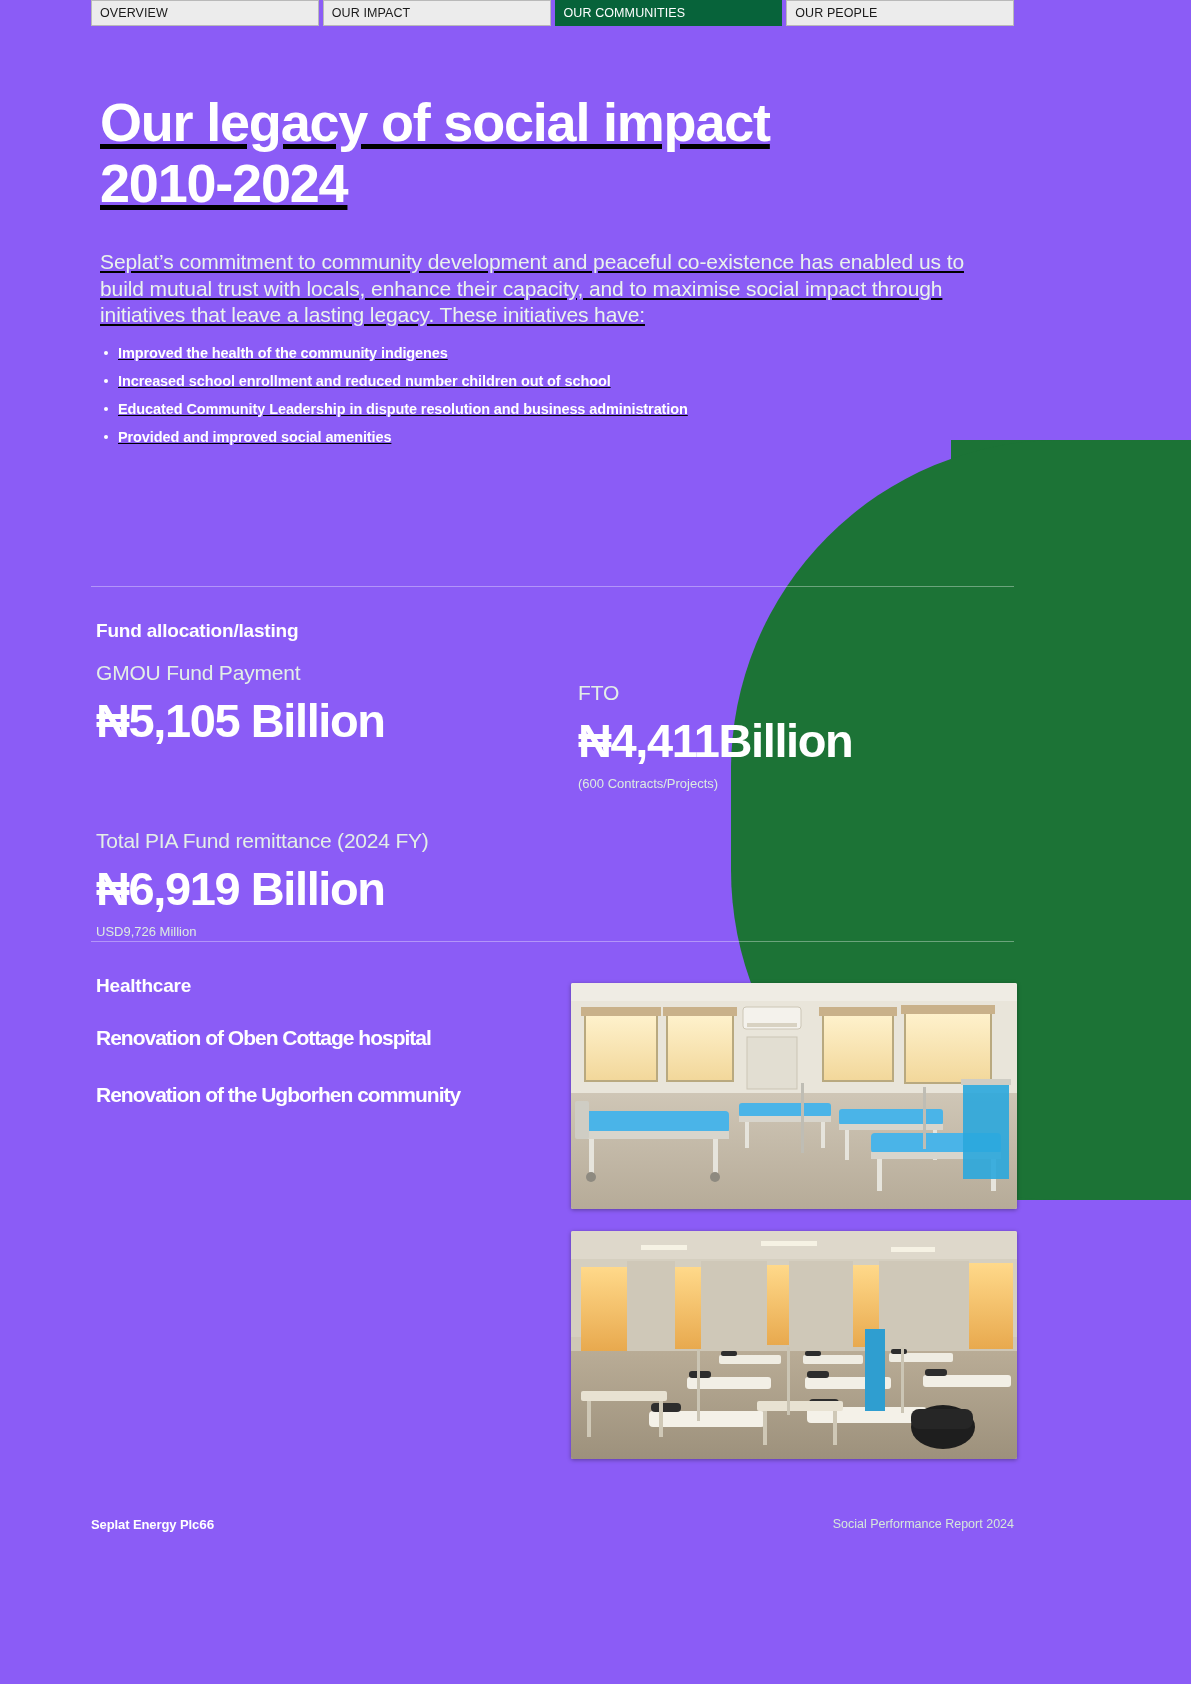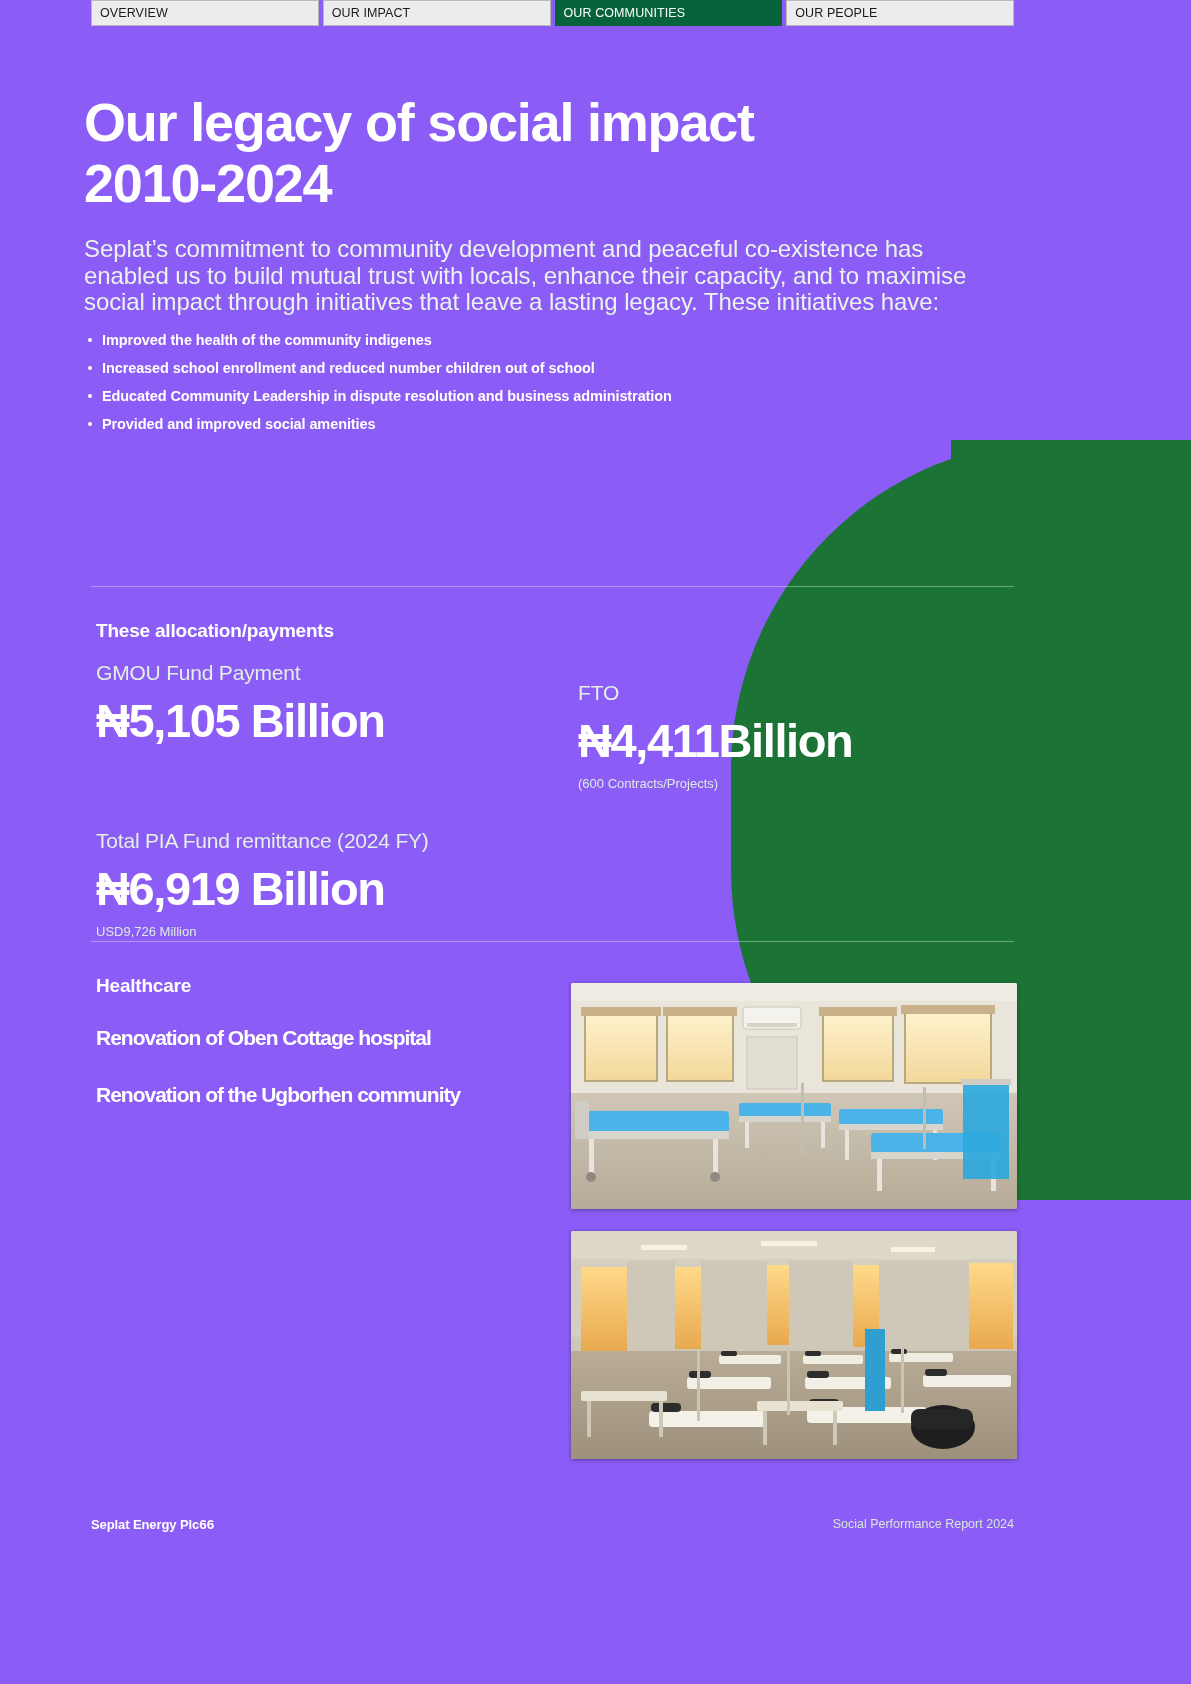--- a/index.html
+++ b/index.html
@@ -56,32 +56,32 @@
     white-space:nowrap;
     overflow:hidden;
   }
   .tab.active {
     background:#07633a;
     border-color:#07633a;
     color:#ffffff;
   }
 
   
-  #hero { position:absolute; left:84px; top:92px; width:940px; z-index:2; }
+  #hero { position:absolute; left:100px; top:92px; width:940px; z-index:2;text-decoration:underline; }
   #title {
     color:#ffffff;
     font-size:54px;
     font-weight:bold;
     line-height:61px;
     letter-spacing:-1.2px;
   }
   #lede {
-    margin-top:22px;
+    margin-top:35px;
     color:#e9f3ec;
-    font-size:24px;
+    font-size:21px;
     line-height:26.5px;
     width:912px;
     letter-spacing:-.1px;
   }
   #bullets { margin-top:16px; list-style:none; }
   #bullets li {
     position:relative;
     color:#ffffff;
     font-size:14.5px;
     font-weight:bold;
@@ -202,21 +202,21 @@
       <li>Improved the health of the community indigenes</li>
       <li>Increased school enrollment and reduced number children out of school</li>
       <li>Educated Community Leadership in dispute resolution and business administration</li>
       <li>Provided and improved social amenities</li>
     </ul>
   </div>
 
   <div class="rule" id="rule1"></div>
 
   <div id="funds" class="content">
-    <div id="funds-heading">These allocation/payments</div>
+    <div id="funds-heading">Fund allocation/lasting</div>
     <div class="fund-grid">
 
       <div class="fund-cell">
         <div class="fund-label">GMOU Fund Payment</div>
         <div class="fund-value">₦5,105 Billion</div>
         <div class="fund-note"></div>
       </div>
 
 
       <div class="fund-cell row2">

